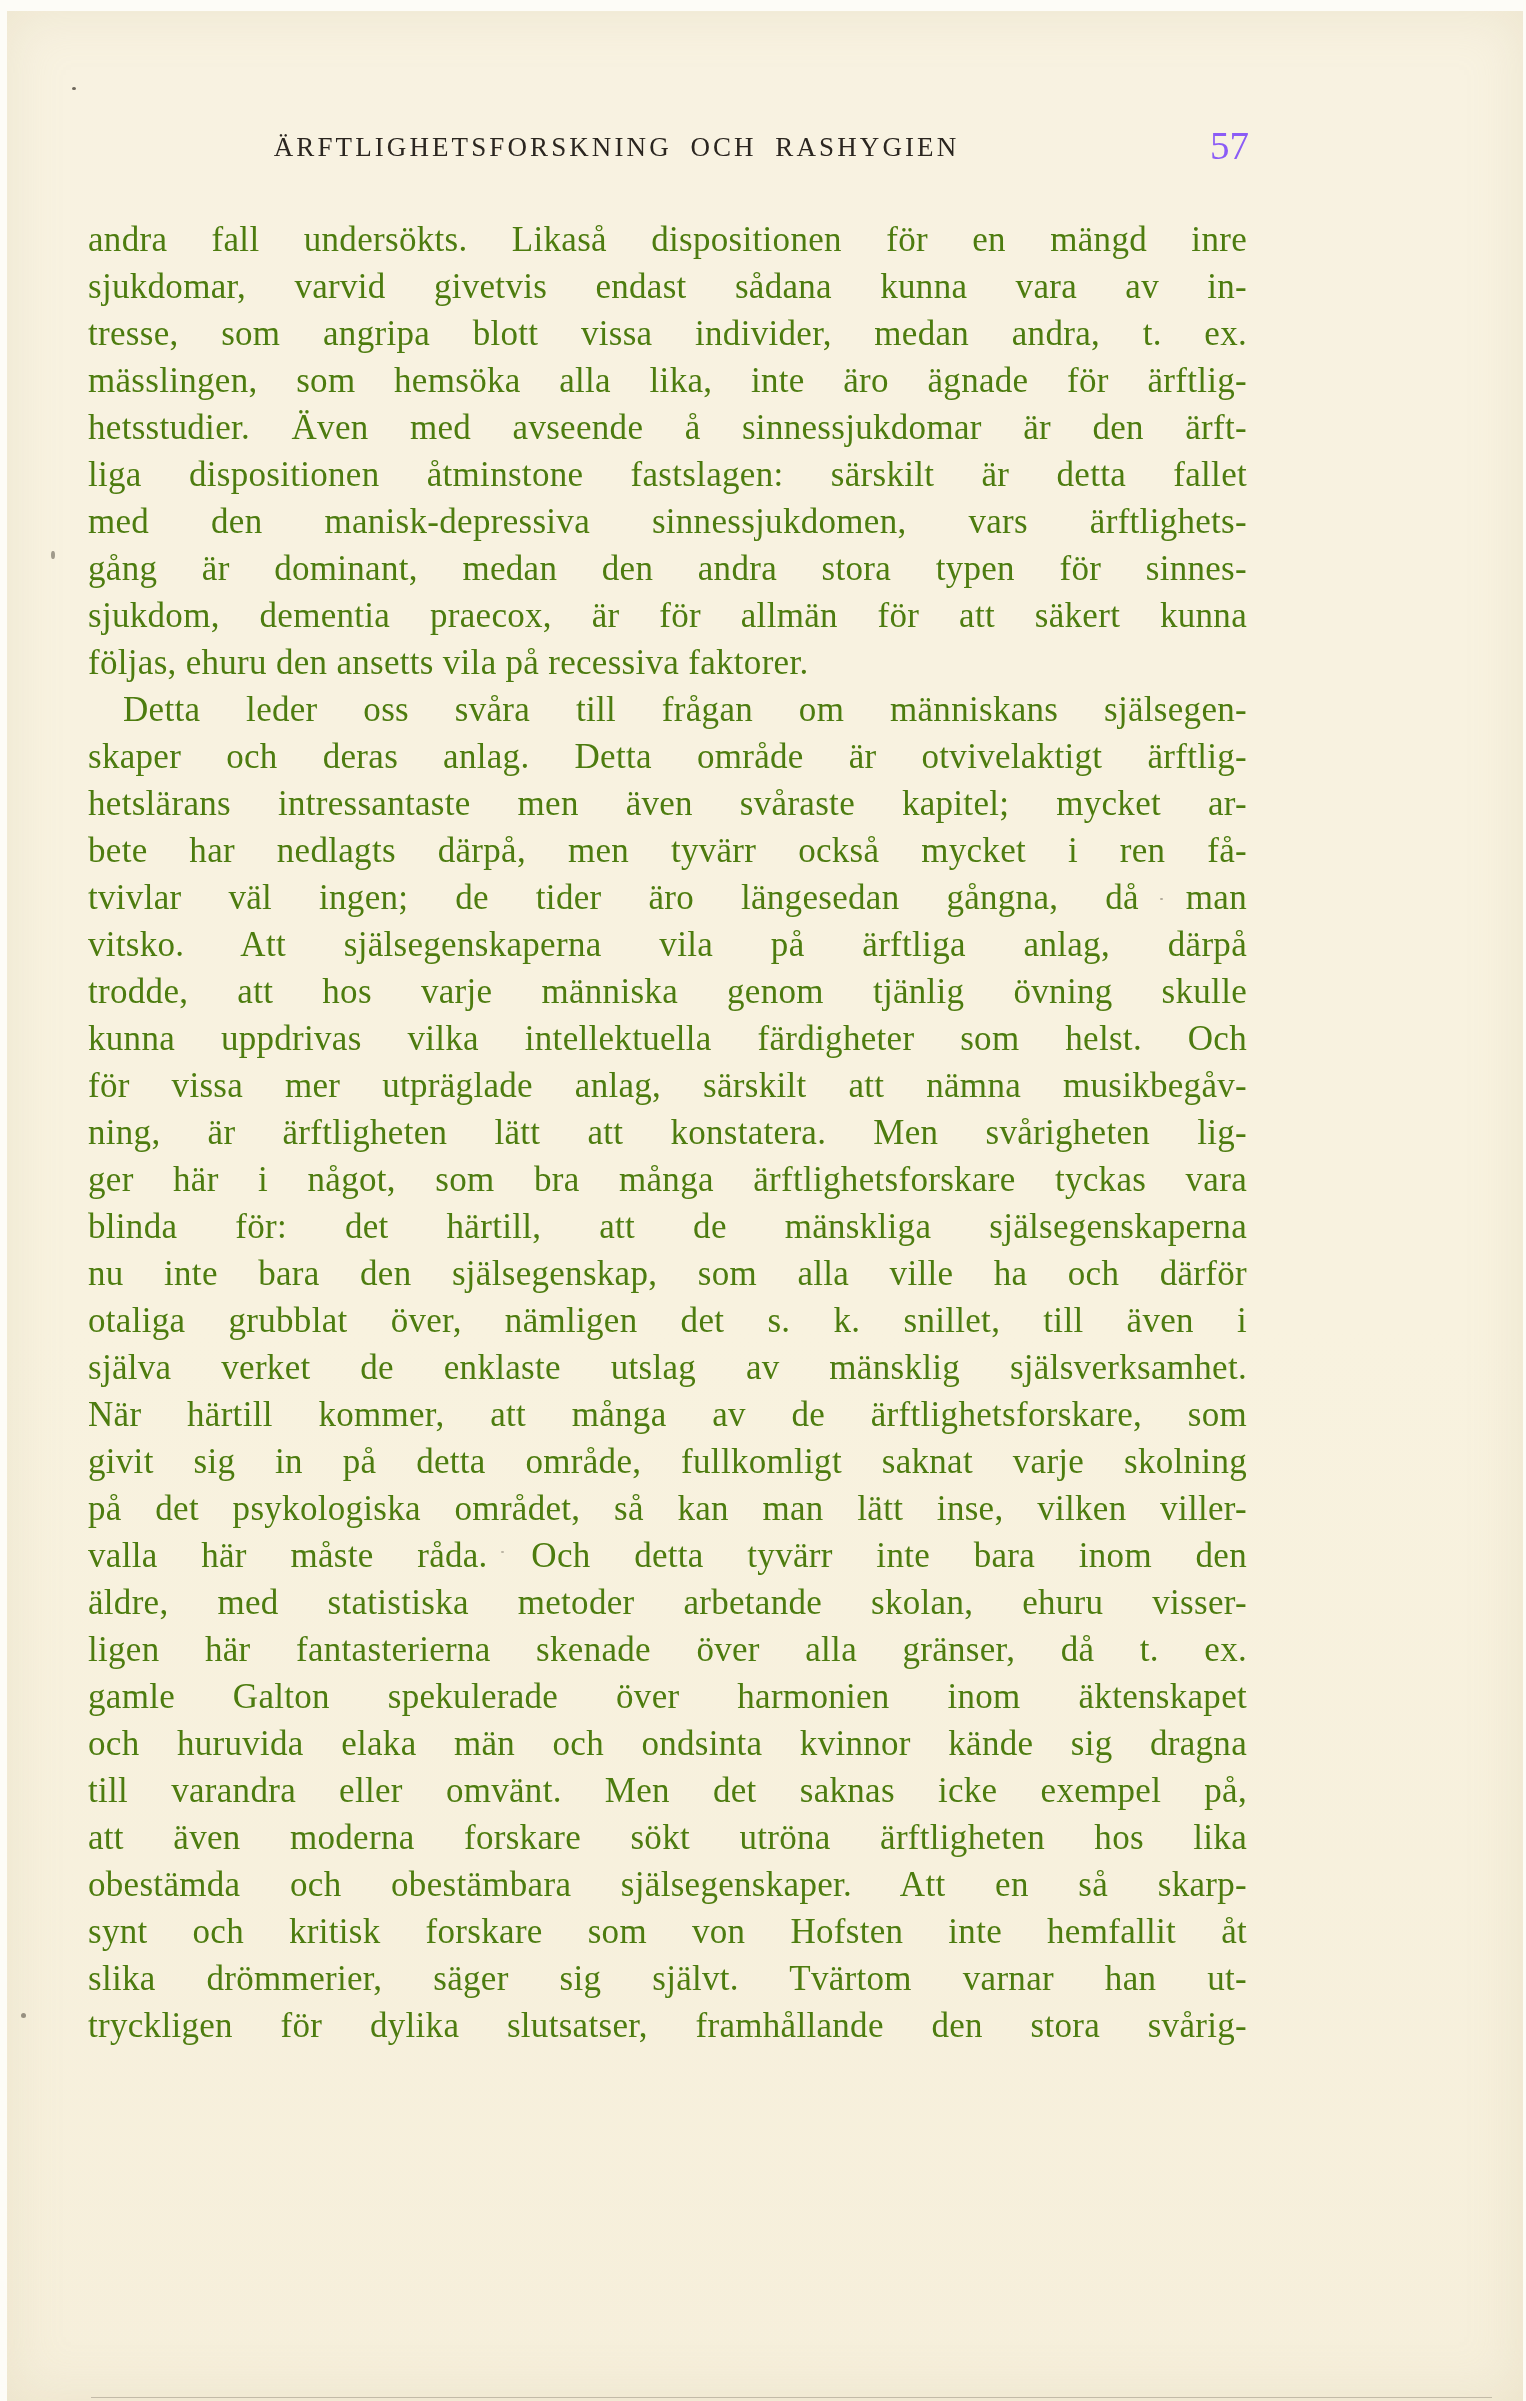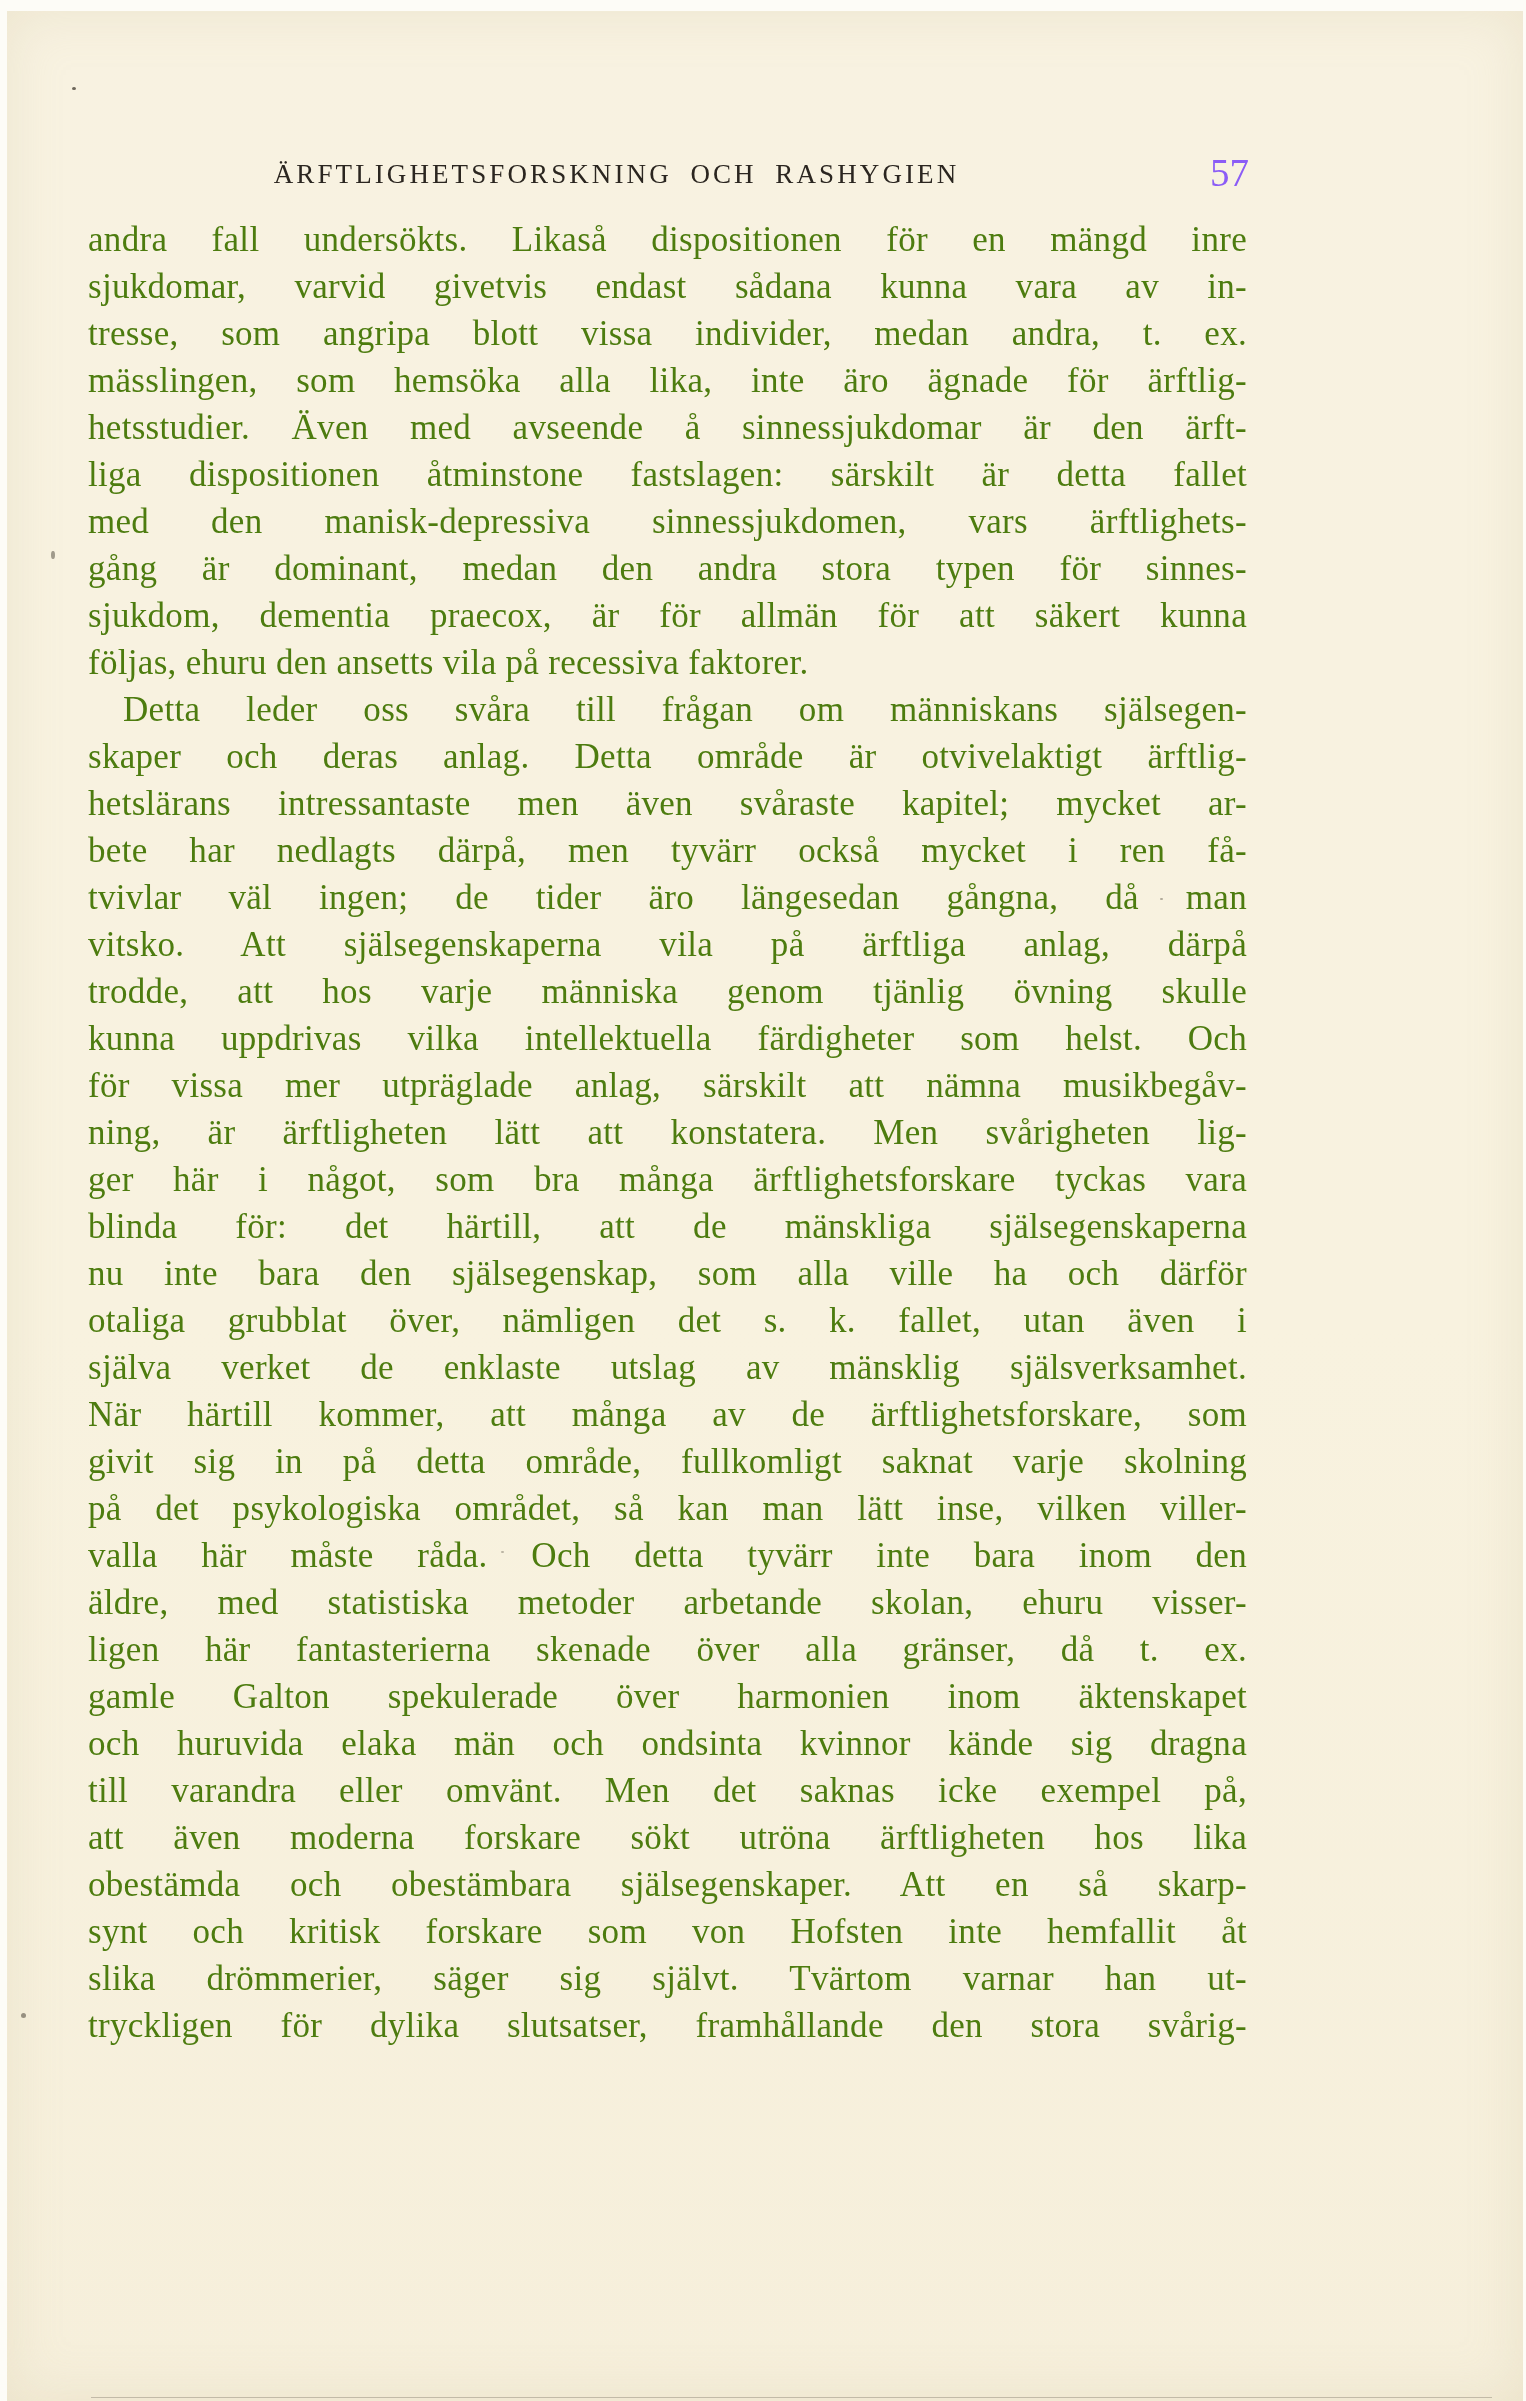--- a/index.html
+++ b/index.html
@@ -33,21 +33,21 @@
     position: absolute;
     left: 84px;
     right: 31px;
     bottom: 2.6px;
     height: 1.8px;
     background: #a9a291;
     opacity: 0.65;
   }
   .header-row {
     position: absolute;
-    top: 159px;
+    top: 132px;
     left: 88px;
     width: 1161px;
     height: 44px;
   }
   .running-title {
     box-sizing: border-box;
     width: 100%;
     text-align: center;
     padding-right: 104px;
     font-size: 27px;
@@ -134,21 +134,21 @@
       <div class="line">bete har nedlagts därpå, men tyvärr också mycket i ren få-</div>
       <div class="line">tvivlar väl ingen; de tider äro längesedan gångna, då man</div>
       <div class="line">vitsko. Att själsegenskaperna vila på ärftliga anlag, därpå</div>
       <div class="line">trodde, att hos varje människa genom tjänlig övning skulle</div>
       <div class="line">kunna uppdrivas vilka intellektuella färdigheter som helst. Och</div>
       <div class="line">för vissa mer utpräglade anlag, särskilt att nämna musikbegåv-</div>
       <div class="line">ning, är ärftligheten lätt att konstatera. Men svårigheten lig-</div>
       <div class="line">ger här i något, som bra många ärftlighetsforskare tyckas vara</div>
       <div class="line">blinda för: det härtill, att de mänskliga själsegenskaperna</div>
       <div class="line">nu inte bara den själsegenskap, som alla ville ha och därför</div>
-      <div class="line">otaliga grubblat över, nämligen det s. k. fallet, utan även i</div>
+      <div class="line">otaliga grubblat över, nämligen det s. k. snillet, till även i</div>
       <div class="line">själva verket de enklaste utslag av mänsklig själsverksamhet.</div>
       <div class="line">När härtill kommer, att många av de ärftlighetsforskare, som</div>
       <div class="line">givit sig in på detta område, fullkomligt saknat varje skolning</div>
       <div class="line">på det psykologiska området, så kan man lätt inse, vilken viller-</div>
       <div class="line">valla här måste råda. Och detta tyvärr inte bara inom den</div>
       <div class="line">äldre, med statistiska metoder arbetande skolan, ehuru visser-</div>
       <div class="line">ligen här fantasterierna skenade över alla gränser, då t. ex.</div>
       <div class="line">gamle Galton spekulerade över harmonien inom äktenskapet</div>
       <div class="line">och huruvida elaka män och ondsinta kvinnor kände sig dragna</div>
       <div class="line">till varandra eller omvänt. Men det saknas icke exempel på,</div>

